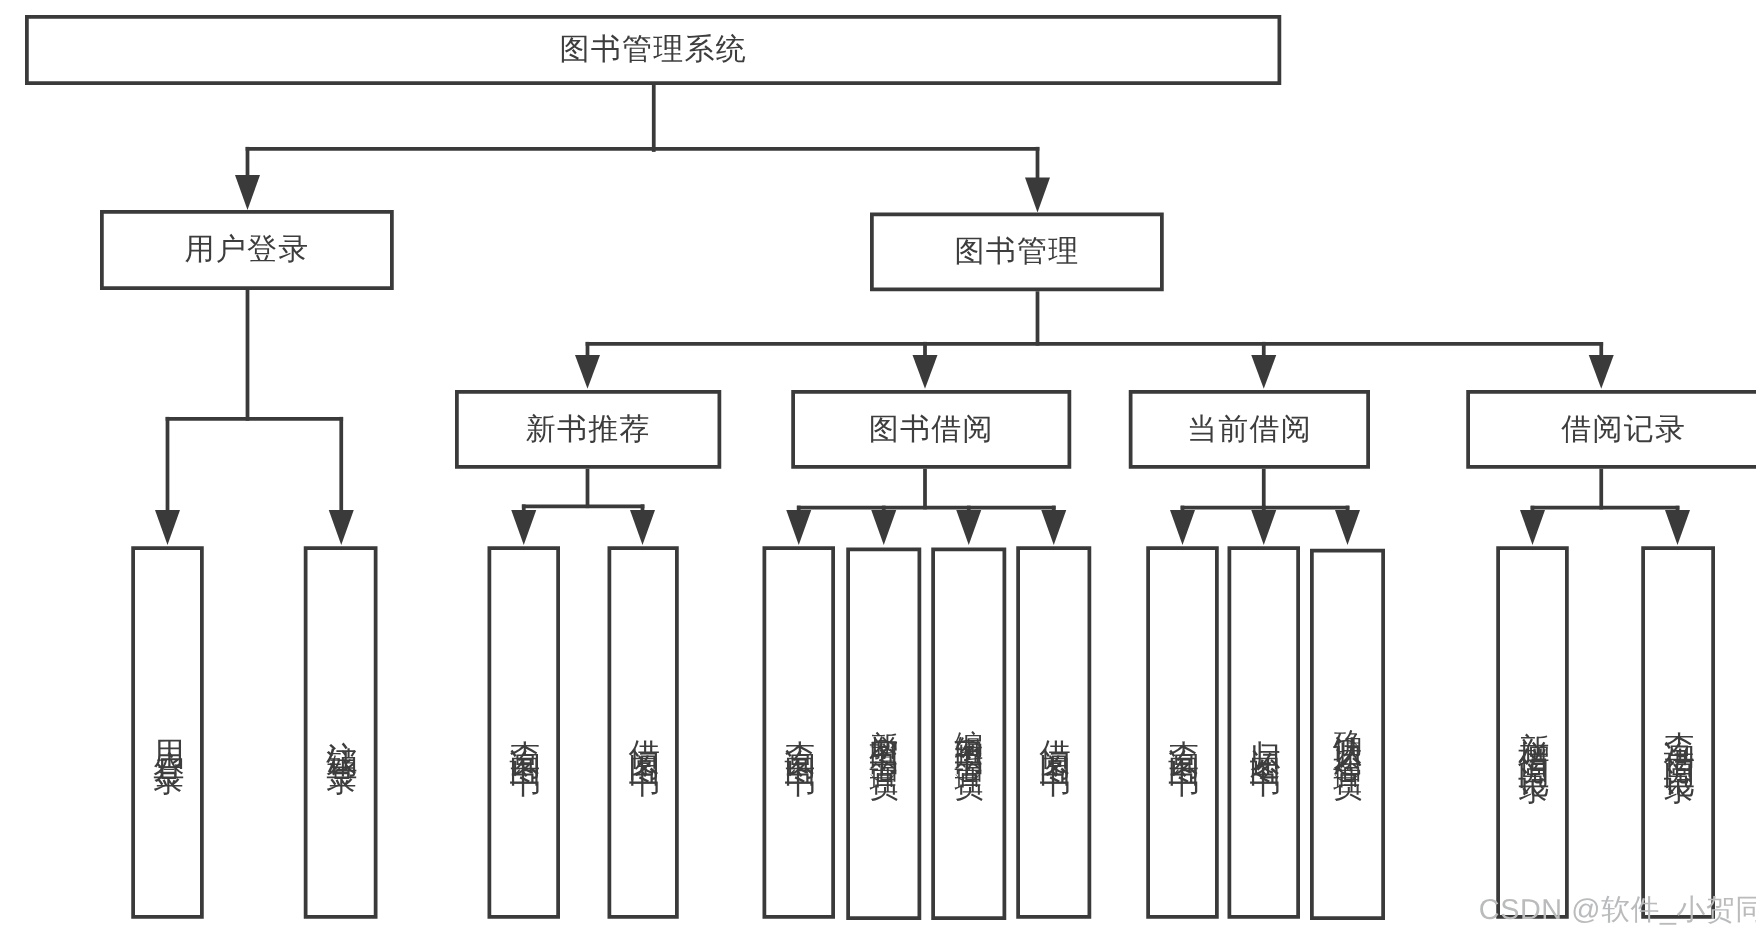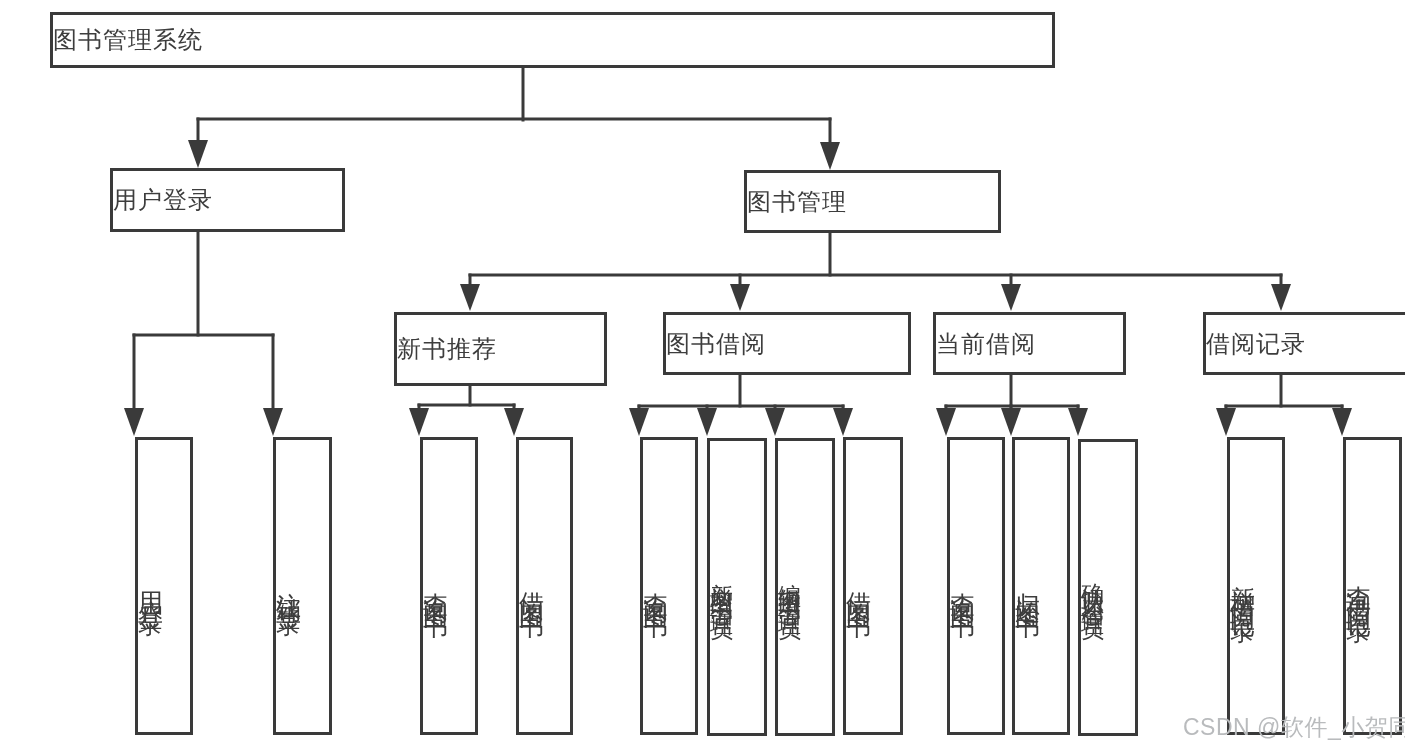--- a/index.html
+++ b/index.html
@@ -17,24 +17,23 @@
     overflow:hidden;
   }
   #wires{position:absolute;left:0;top:0;width:1405px;height:747px;}
   #wires line{stroke:var(--line);stroke-width:3;stroke-linecap:square;}
   #wires polygon{fill:var(--line);}
   .box{
     position:absolute;
     box-sizing:border-box;
     border:3px solid var(--line);
     background:var(--background);
-    display:flex;align-items:center;
+    display:flex;align-items:center;justify-content:center;
     color:var(--text);
     line-height:1;
-    margin-left:30px;
   }
   .box.h{font-size:24px;letter-spacing:1px;}
   .vt{
     writing-mode:vertical-rl;
     text-orientation:mixed;
     font-size:25px;
     letter-spacing:7px;
     line-height:1;
     color:var(--text);
   }
@@ -116,28 +115,28 @@
     <polygon points="1332,408 1352,408 1342,436"></polygon>
   </svg>
 
   <div class="box h" style="left:20px;top:12px;width:1005px;height:56px;">
     <span>图书管理系统</span>
   </div>
 
   <div class="box h" style="left:80px;top:168px;width:235px;height:64px;">
     <span>用户登录</span>
   </div>
-  <div class="box h" style="left:714px;top:170px;width:257px;height:63px;">
+  <div class="box h" style="left:696px;top:170px;width:235px;height:63px;">
     <span>图书管理</span>
   </div>
 
-  <div class="box h" style="left:364px;top:312px;width:213px;height:74px;">
+  <div class="box h" style="left:364px;top:312px;width:213px;height:63px;">
     <span>新书推荐</span>
   </div>
-  <div class="box h" style="left:633px;top:312px;width:248px;height:63px;">
+  <div class="box h" style="left:633px;top:312px;width:224px;height:63px;">
     <span>图书借阅</span>
   </div>
   <div class="box h" style="left:903px;top:312px;width:193px;height:63px;">
     <span>当前借阅</span>
   </div>
   <div class="box h" style="left:1173px;top:312px;width:252px;height:63px;">
     <span>借阅记录</span>
   </div>
 
   <div class="box" style="left:105px;top:437px;width:58px;height:298px;">

